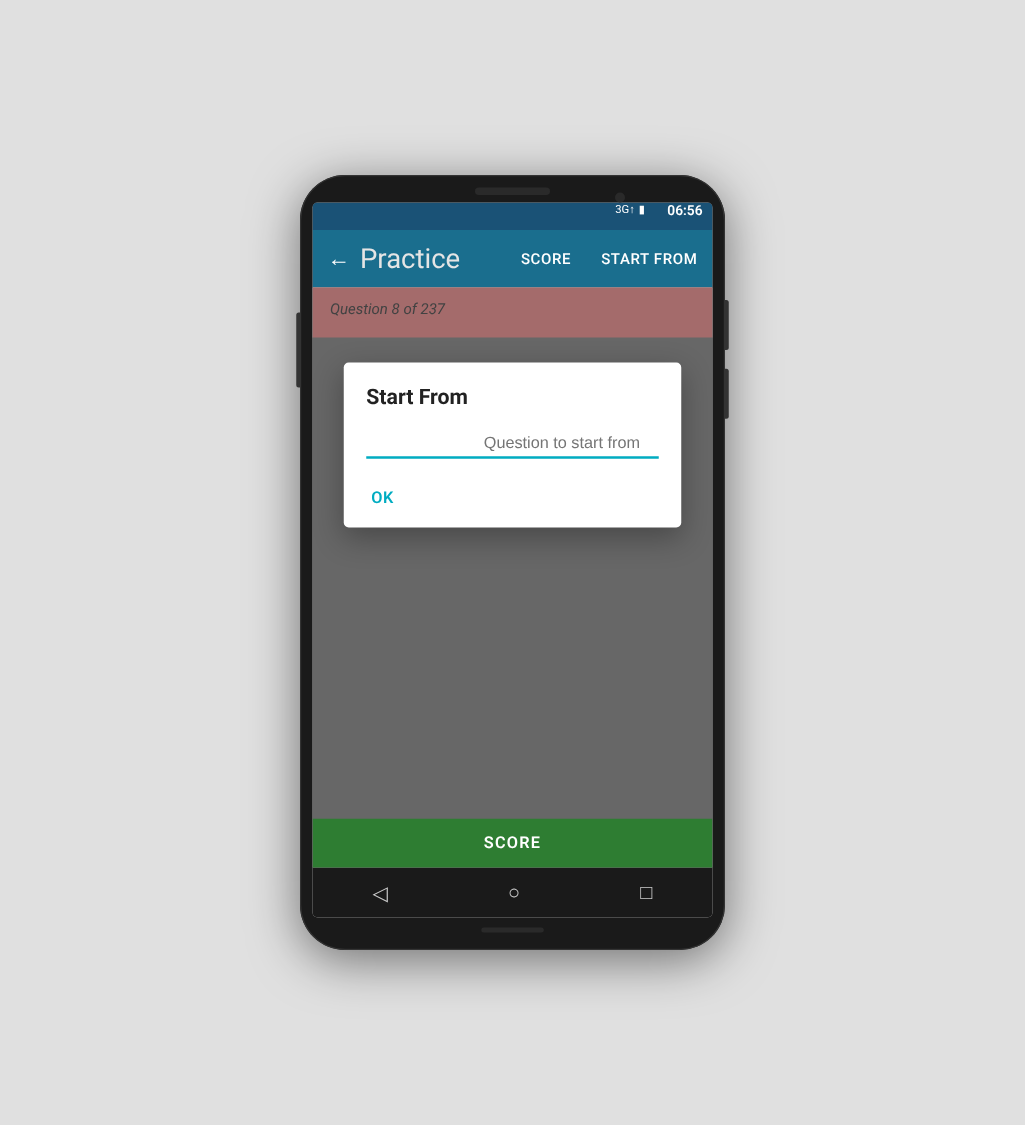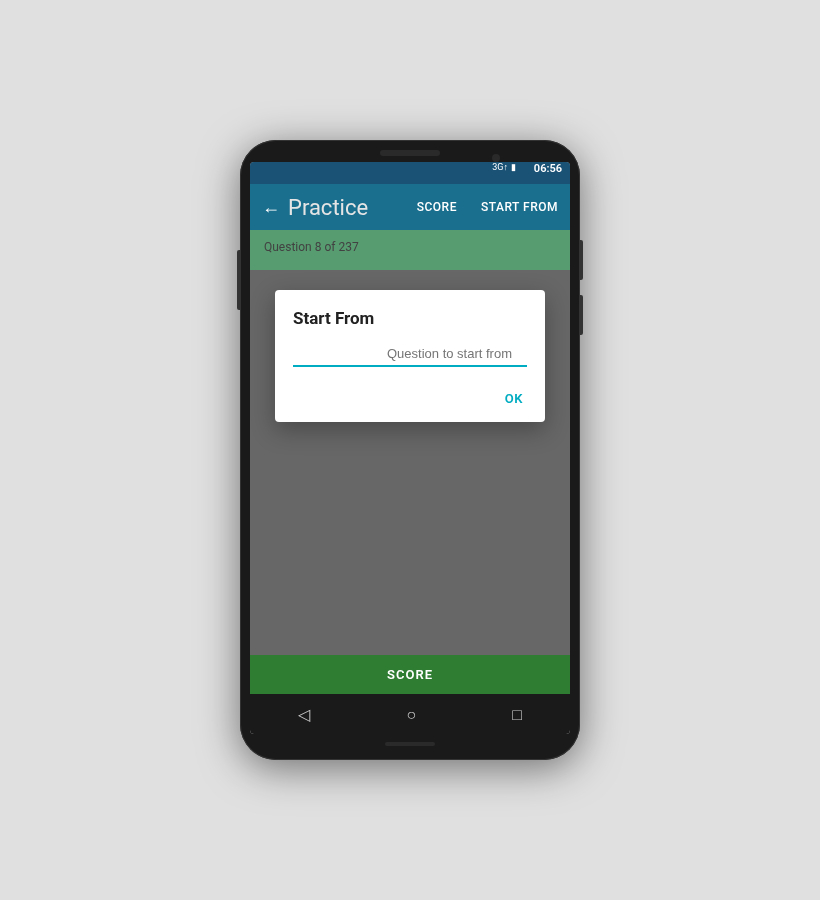--- a/index.html
+++ b/index.html
@@ -118,23 +118,24 @@
     }
 
     
     .content-area {
       flex: 1;
       background: #9e9e9e;
       position: relative;
     }
 
     .question-card {
-      background: #86efac;
+      background: #fca5a5;
       margin: 0;
       padding: 10px 14px;
+      font-style: italic;
     }
 
     .question-counter {
       font-size: 12px;
       color: #666;
       margin-bottom: 6px;
     }
 
     .question-text {
       font-size: 13px;
@@ -194,21 +195,21 @@
       background: transparent;
       font-size: 13px;
       color: #555;
       padding: 4px 0;
       outline: none;
       text-align: right;
     }
 
     .dialog-actions {
       display: flex;
-      justify-content: flex-end;
+      justify-content: flex-start;
       padding: 6px 14px 12px;
     }
 
     .dialog-ok-btn {
       color: #00acc1;
       font-size: 13px;
       font-weight: 600;
       letter-spacing: 0.5px;
       cursor: pointer;
       padding: 4px 8px;

